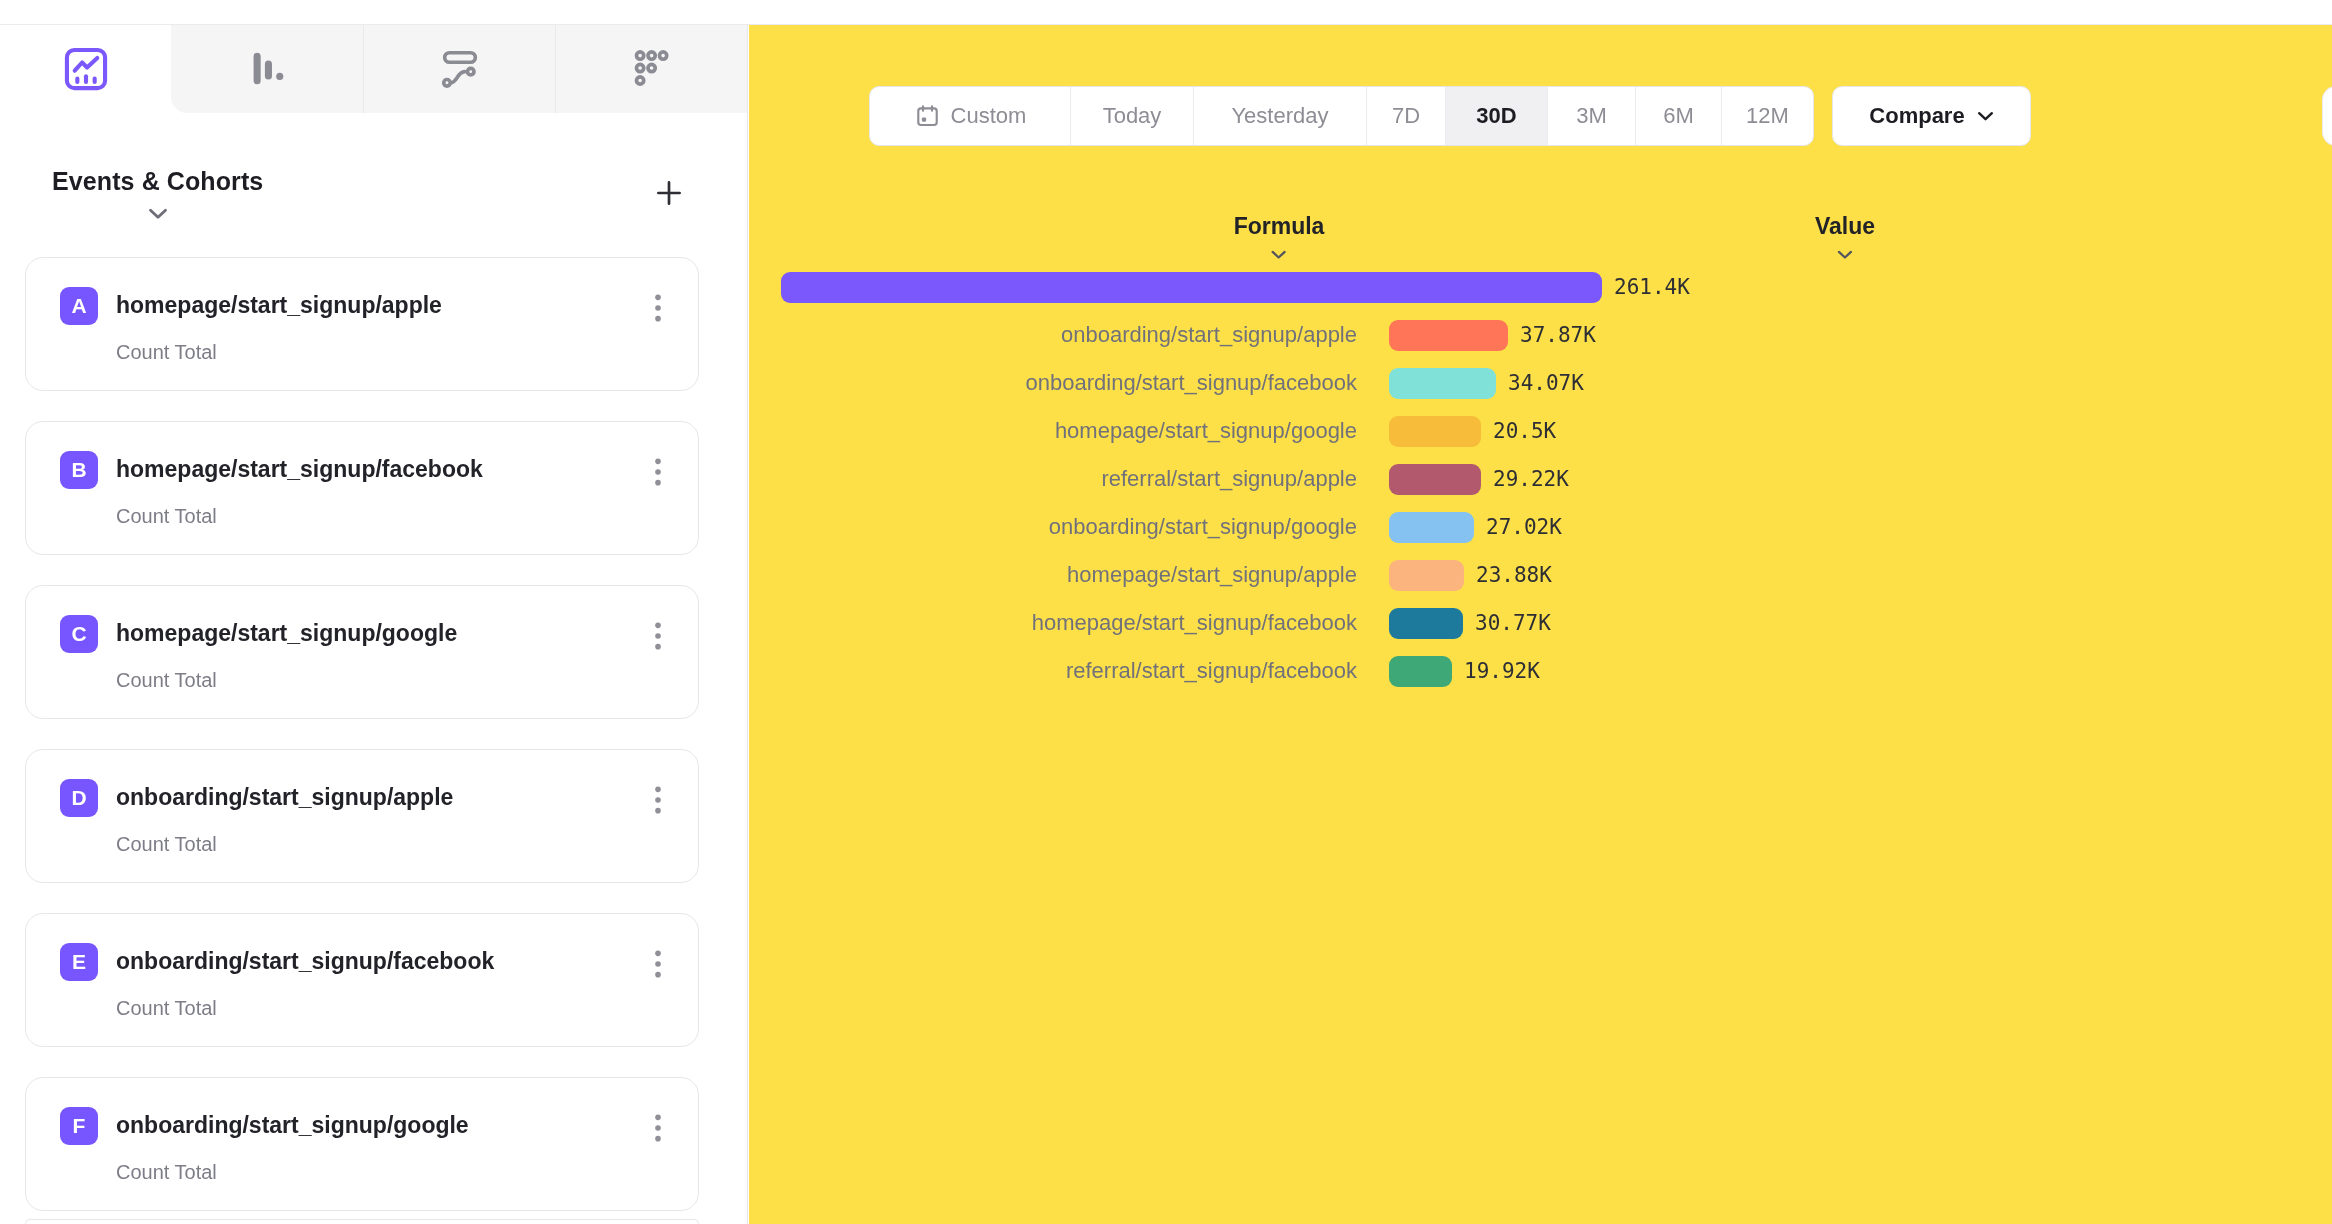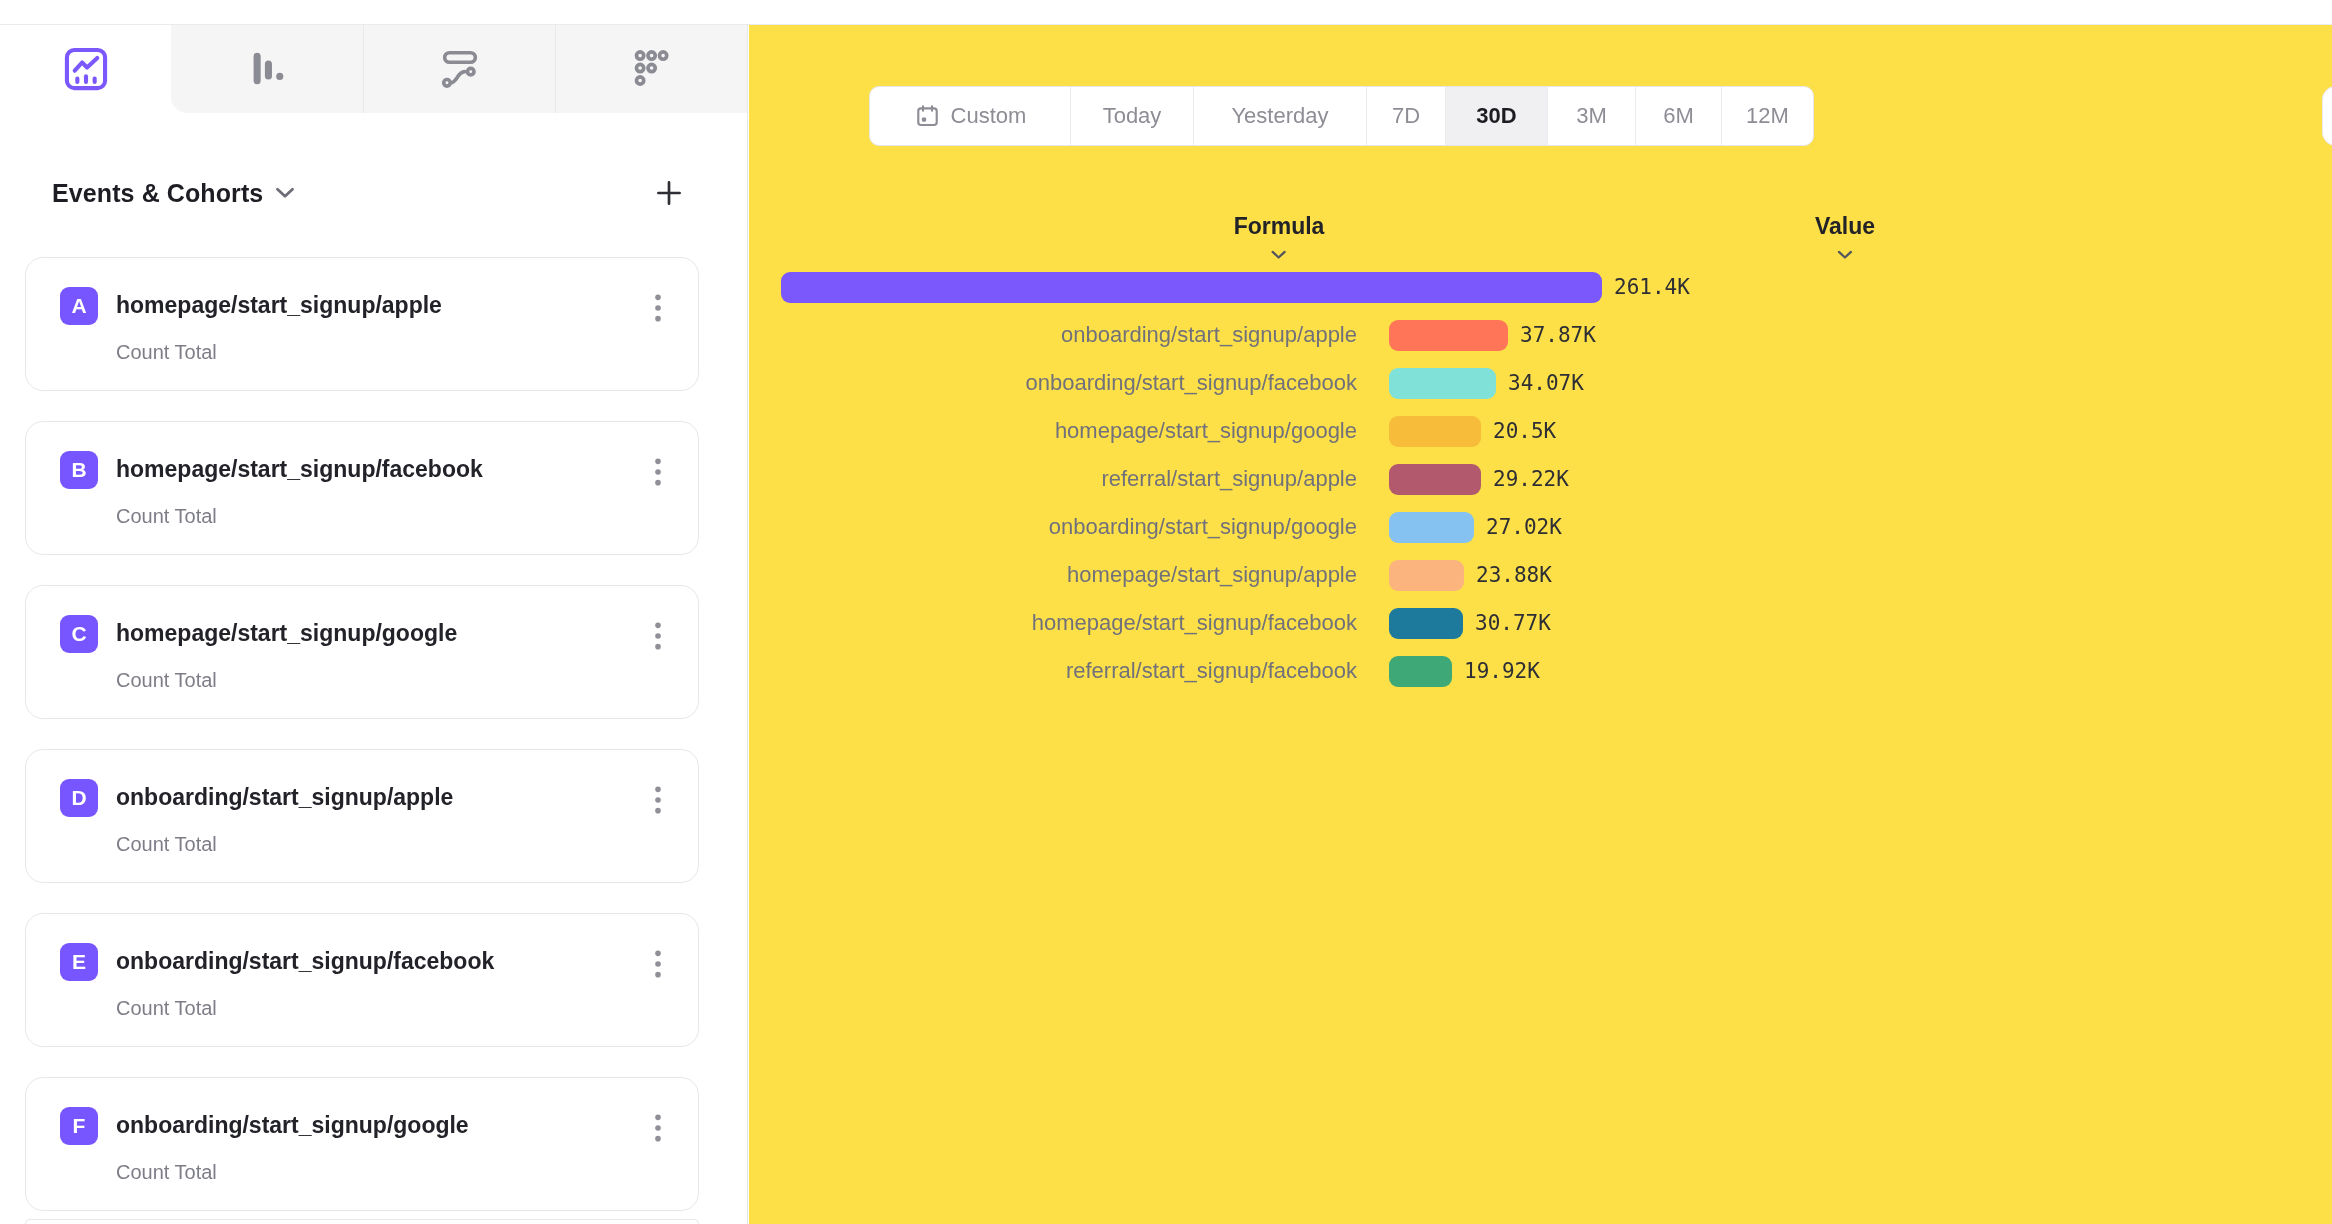--- a/index.html
+++ b/index.html
@@ -14,21 +14,21 @@
   .sidebar { position:absolute; left:0; top:25px; width:748px; height:1199px; background:#fff; border-right:1px solid #e7e7ea; overflow:hidden; }
 
   .tabbar { display:flex; height:88px; }
   .tab { display:flex; align-items:center; justify-content:center; cursor:pointer; }
   .tab.active { width:172px; background:#fff; }
   .tab-group { display:flex; flex:1; background:#f5f5f6; border-bottom-left-radius:16px; }
   .tab-group .tab { width:192px; }
   .tab-group .tab + .tab { border-left:1px solid #e9e9eb; }
 
   .side-head { position:absolute; left:52px; right:58px; top:140px; height:56px; display:flex; align-items:center; justify-content:space-between; }
-  .side-title-wrap { display:flex; align-items:center; gap:12px; }
+  .side-title-wrap { display:flex; align-items:center; gap:12px;flex-direction:column; }
   .side-title { font-size:25px; font-weight:700; color:#1d1d23; letter-spacing:0.1px; }
   .plus-btn { width:40px; height:40px; display:flex; align-items:center; justify-content:center; cursor:pointer; }
 
   .cards { position:absolute; left:25px; top:232px; width:674px; }
   .card { position:relative; width:674px; height:134px; background:#fff; border:1px solid #e7e7ea; border-radius:18px; margin-bottom:30px; cursor:pointer; }
   .badge { position:absolute; left:34px; top:29px; width:38px; height:38px; border-radius:9px; background:#7856FF; color:#fff; font-size:21px; font-weight:700; display:flex; align-items:center; justify-content:center; }
   .card-title { position:absolute; left:90px; top:34px; font-size:23px; font-weight:700; color:#222229; white-space:nowrap; }
   .card-metric { position:absolute; left:90px; top:83px; font-size:20px; font-weight:400; color:#7d7d88; }
   .kebab { position:absolute; right:26px; top:32px; width:28px; height:36px; display:flex; align-items:center; justify-content:center; cursor:pointer; }
   .card-sliver { position:absolute; left:25px; top:1194px; width:674px; height:5px; border:1px solid #e7e7ea; border-bottom:none; border-radius:18px 18px 0 0; background:#fff; }
@@ -235,20 +235,28 @@
           <span>3M</span>
         </div>
       <div class="seg" style="width:86px">
           <span>6M</span>
         </div>
       <div class="seg" style="width:92px">
           <span>12M</span>
         </div>
     </div>
 
+    <div class="compare-btn">
+      <span>Compare</span>
+      <span>
+        <svg width="17" height="11" viewBox="0 0 12 7" fill="none" stroke="#1c1c22" stroke-width="1.7" stroke-linecap="round" stroke-linejoin="round">
+            <path d="M1.5 1.2 L6 5.4 L10.5 1.2"></path>
+          </svg>
+      </span>
+    </div>
 
     <div class="partial-btn"></div>
 
     <div class="col-head formula">
       <span>Formula</span>
       <span>
         <svg width="16" height="10" viewBox="0 0 12 7" fill="none" stroke="#55555e" stroke-width="1.7" stroke-linecap="round" stroke-linejoin="round">
             <path d="M1.5 1.2 L6 5.4 L10.5 1.2"></path>
           </svg>
       </span>

